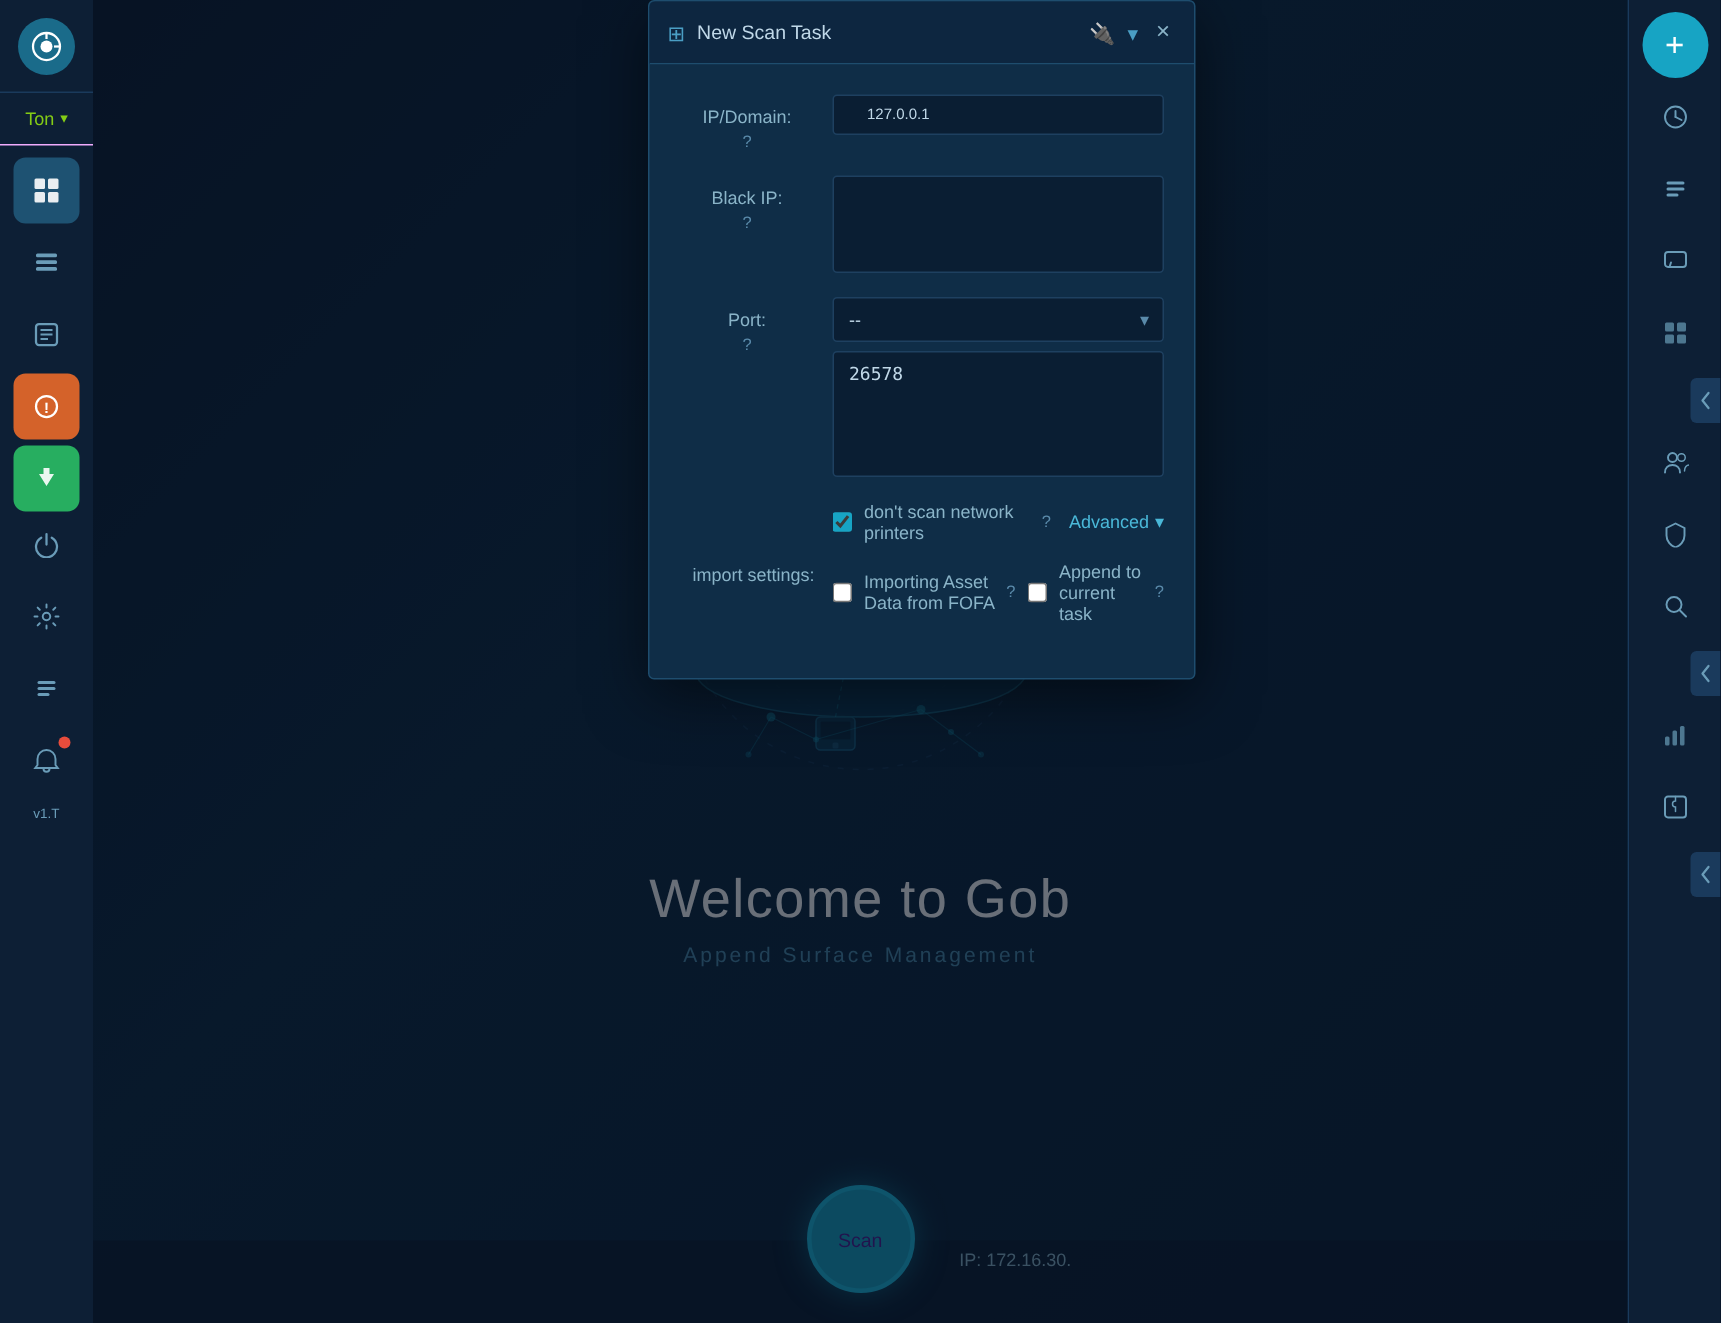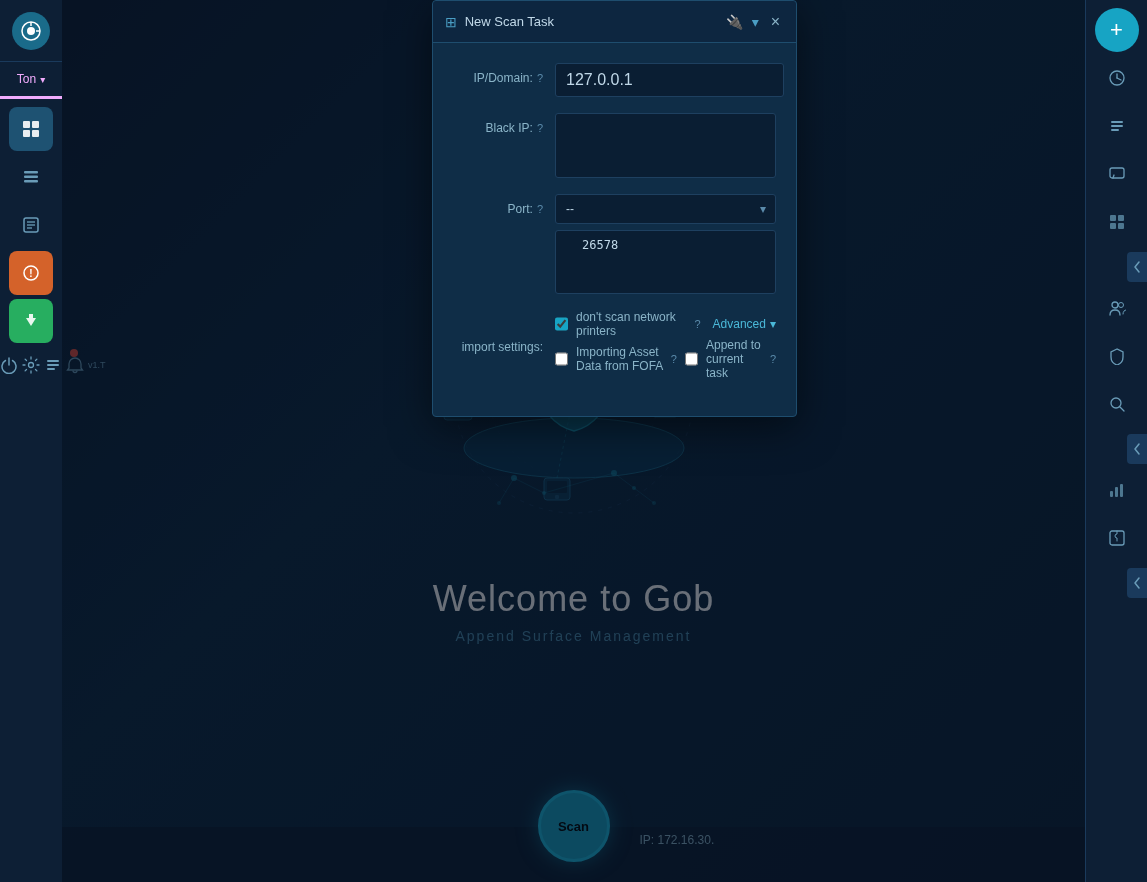--- a/index.html
+++ b/index.html
@@ -50,24 +50,24 @@
       color: white;
       font-size: 18px;
     }
     .sidebar-user {
       width: 100%;
       padding: 10px 0;
       display: flex;
       align-items: center;
       justify-content: center;
       gap: 4px;
-      color: #f0abfc;
-      font-size: 12px;
-      cursor: pointer;
-      border-bottom: 3px solid #f0abfc;
+      color: #84cc16;
+      font-size: 12px;
+      cursor: pointer;
+      border-bottom: 1px solid #f0abfc;
     }
     .sidebar-nav {
       display: flex;
       flex-direction: column;
       align-items: center;
       width: 100%;
       padding-top: 8px;
       gap: 4px;
       flex: 1;
     }
@@ -81,20 +81,21 @@
       cursor: pointer;
       color: #6a9cb8;
       font-size: 18px;
       transition: background 0.2s;
     }
     .nav-item.active { background: #1e5272; color: white; }
     .nav-item.orange { background: #d4622a; color: white; }
     .nav-item.green { background: #27ae60; color: white; }
     .sidebar-bottom {
       display: flex;
+      flex-direction: column;
       align-items: center;
       width: 100%;
       padding-bottom: 8px;
       gap: 4px;
     }
     .sidebar-bottom .nav-item { color: #6a9cb8; }
 
     
     .main-content {
       flex: 1;
@@ -149,23 +150,23 @@
       background: rgba(10, 26, 46, 0.8);
     }
     .scan-button {
       width: 72px;
       height: 72px;
       background: #17a4c4;
       border-radius: 50%;
       display: flex;
       align-items: center;
       justify-content: center;
-      color: #000000;
+      color: #4c1d95;
       font-size: 13px;
-      font-weight: 700;
+      font-weight: 400;
       cursor: pointer;
       position: absolute;
       bottom: 20px;
       left: 50%;
       transform: translateX(-50%);
       border: 3px solid #1dbcde;
       box-shadow: 0 0 20px rgba(23, 164, 196, 0.5);
     }
     .ip-display {
       position: absolute;
@@ -292,34 +293,35 @@
     .form-label {
       color: #8ab4c8;
       font-size: 12px;
       min-width: 90px;
       padding-top: 8px;
       text-align: right;
       display: flex;
       align-items: center;
       justify-content: flex-end;
       gap: 4px;
+      flex-direction: column;
     }
     .form-label .help-icon {
       color: #5a8aaa;
       font-size: 11px;
       cursor: pointer;
     }
     .form-control {
       flex: 1;
       background: #0a1e33;
       border: 1px solid #1e4060;
       border-radius: 3px;
-      padding: 7px 10px;
+      padding: 7px 22px;
       color: #c0d8e8;
-      font-size: 16px;
+      font-size: 10px;
       outline: none;
     }
     .textarea-control {
       flex: 1;
       background: #0a1e33;
       border: 1px solid #1e4060;
       border-radius: 3px;
       padding: 7px 10px;
       color: #c0d8e8;
       font-size: 12px;
@@ -358,30 +360,31 @@
       transform: translateY(-50%);
       color: #5a8aaa;
       pointer-events: none;
       font-size: 12px;
     }
     .options-textarea {
       width: 100%;
       background: #0a1e33;
       border: 1px solid #1e4060;
       border-radius: 3px;
-      padding: 7px 26px;
+      padding: 7px 10px;
       color: #c0d8e8;
       font-size: 12px;
       outline: none;
-      height: 64px;
+      height: 84px;
       resize: none;
     }
     .checkbox-row {
       display: flex;
       align-items: center;
+      margin-bottom: 12px;
       padding-left: 102px;
     }
     .checkbox-row input[type="checkbox"] {
       width: 14px;
       height: 14px;
       accent-color: #17a4c4;
       cursor: pointer;
       margin-right: 8px;
     }
     .checkbox-label {

